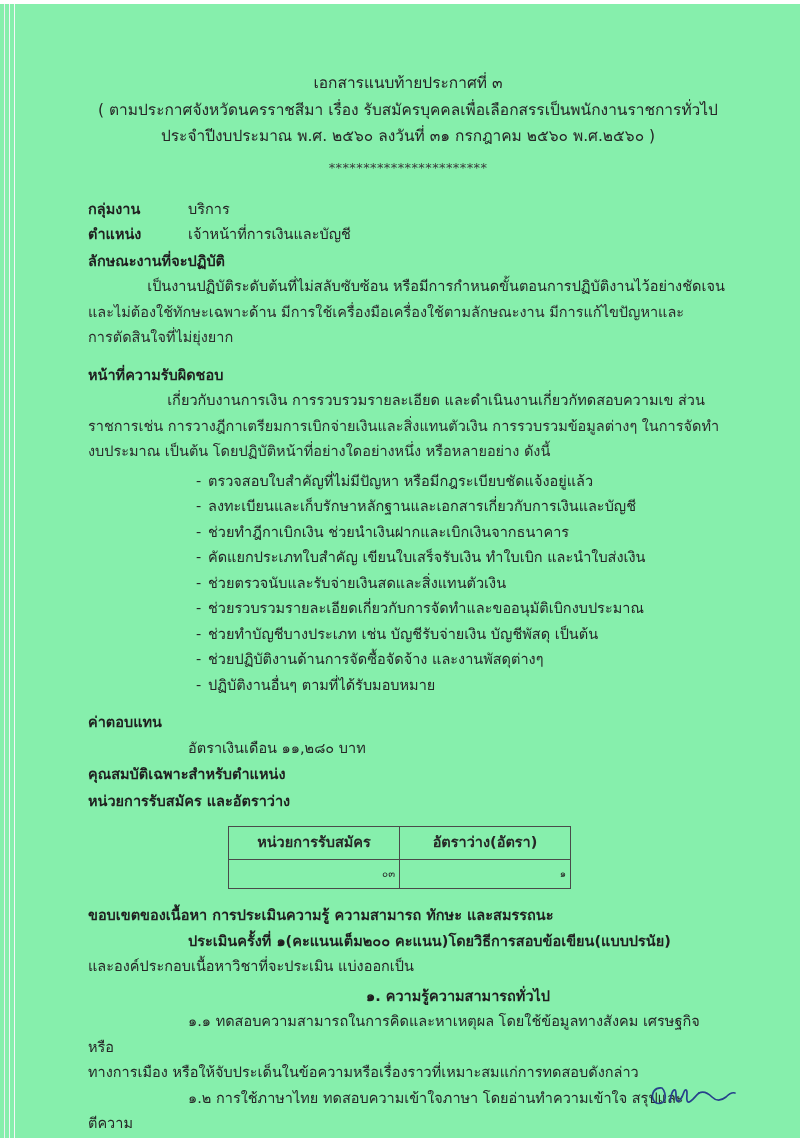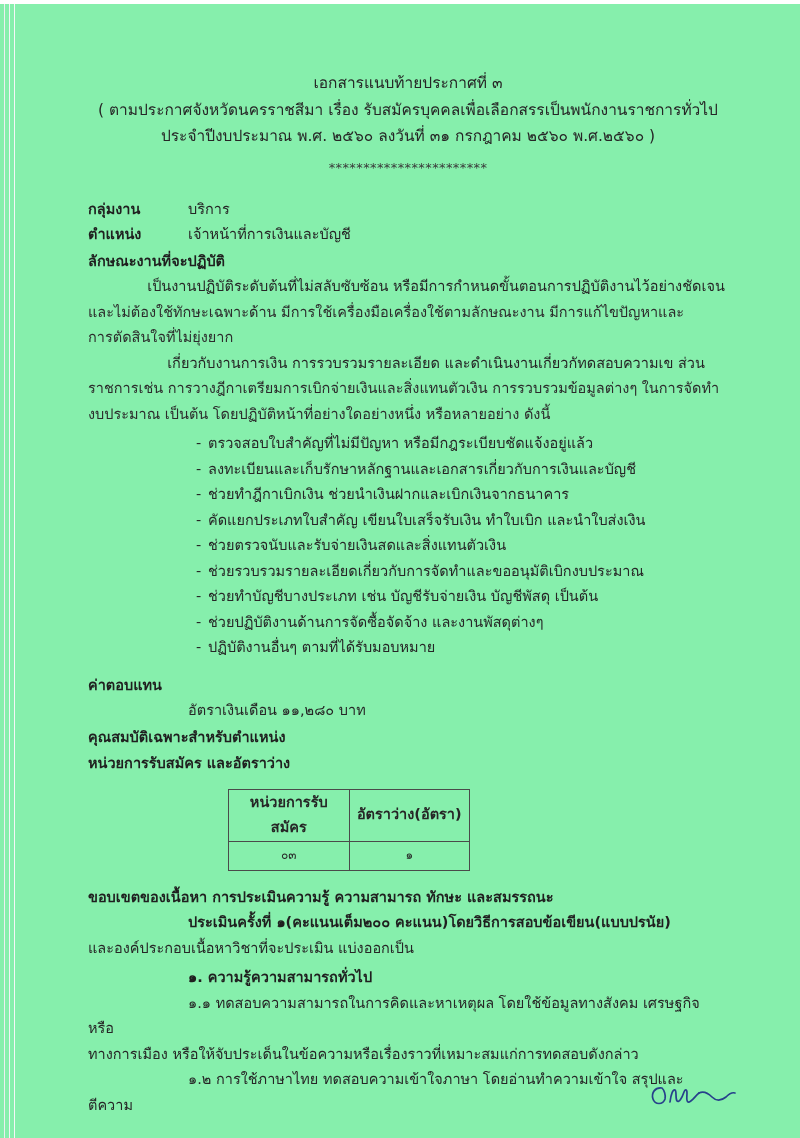--- a/index.html
+++ b/index.html
@@ -115,40 +115,41 @@
   }
 
   .table-wrap {
     margin: 12px 0 0 0;
     display: flex;
     justify-content: flex-start;
     padding-left: 140px;
   }
   table.vacancy {
     border-collapse: collapse;
-    width: 242px;
+    width: 343px;
     table-layout: fixed;
   }
   table.vacancy th,
   table.vacancy td {
     border: 1px solid #4a4a4a;
     text-align: center;
     color: #262626;
   }
   table.vacancy th {
     font-size: 14.5px;
     font-weight: bold;
     height: 32px;
     padding: 0 4px;
   }
   table.vacancy td {
-    font-size: 12px;
+    font-size: 10px;
     font-weight: normal;
     height: 28px;
     padding: 0 4px;
+    text-align: right;
   }
 
   .assess-heading {
     font-weight: bold;
     color: #1f1f1f;
     margin-top: 14px;
   }
   .assess-sub {
     padding-left: 100px;
     font-weight: bold;
@@ -156,20 +157,21 @@
     white-space: nowrap;
   }
   .assess-cont {
     color: #262626;
   }
   .num-heading {
     padding-left: 100px;
     font-weight: bold;
     color: #1f1f1f;
     margin-top: 4px;
+    text-align: center;
   }
   .sub-para {
     text-indent: 100px;
     color: #262626;
   }
   .sub-cont {
     color: #262626;
   }
 
   .signature {
@@ -208,20 +210,21 @@
       <div class="field-row">
         <span class="field-label">ตำแหน่ง</span>
         <span class="field-value">เจ้าหน้าที่การเงินและบัญชี</span>
       </div>
 
       <div class="section-heading">ลักษณะงานที่จะปฏิบัติ</div>
       <div class="para">เป็นงานปฏิบัติระดับต้นที่ไม่สลับซับซ้อน หรือมีการกำหนดขั้นตอนการปฏิบัติงานไว้อย่างชัดเจน</div>
       <div>และไม่ต้องใช้ทักษะเฉพาะด้าน มีการใช้เครื่องมือเครื่องใช้ตามลักษณะงาน มีการแก้ไขปัญหาและ</div>
       <div>การตัดสินใจที่ไม่ยุ่งยาก</div>
 
+      <div class="section-heading spaced">หน้าที่ความรับผิดชอบ</div>
       <div class="para">เกี่ยวกับงานการเงิน การรวบรวมรายละเอียด และดำเนินงานเกี่ยวกัทดสอบความเข  ส่วน</div>
       <div>ราชการเช่น การวางฎีกาเตรียมการเบิกจ่ายเงินและสิ่งแทนตัวเงิน การรวบรวมข้อมูลต่างๆ ในการจัดทำ</div>
       <div>งบประมาณ เป็นต้น โดยปฏิบัติหน้าที่อย่างใดอย่างหนึ่ง หรือหลายอย่าง ดังนี้</div>
 
       <ul class="bullet-list">
         <li><span class="bullet-dash">-</span><span>ตรวจสอบใบสำคัญที่ไม่มีปัญหา หรือมีกฎระเบียบชัดแจ้งอยู่แล้ว</span></li>
         <li><span class="bullet-dash">-</span><span>ลงทะเบียนและเก็บรักษาหลักฐานและเอกสารเกี่ยวกับการเงินและบัญชี</span></li>
         <li><span class="bullet-dash">-</span><span>ช่วยทำฎีกาเบิกเงิน ช่วยนำเงินฝากและเบิกเงินจากธนาคาร</span></li>
         <li><span class="bullet-dash">-</span><span>คัดแยกประเภทใบสำคัญ เขียนใบเสร็จรับเงิน ทำใบเบิก และนำใบส่งเงิน</span></li>
         <li><span class="bullet-dash">-</span><span>ช่วยตรวจนับและรับจ่ายเงินสดและสิ่งแทนตัวเงิน</span></li>

